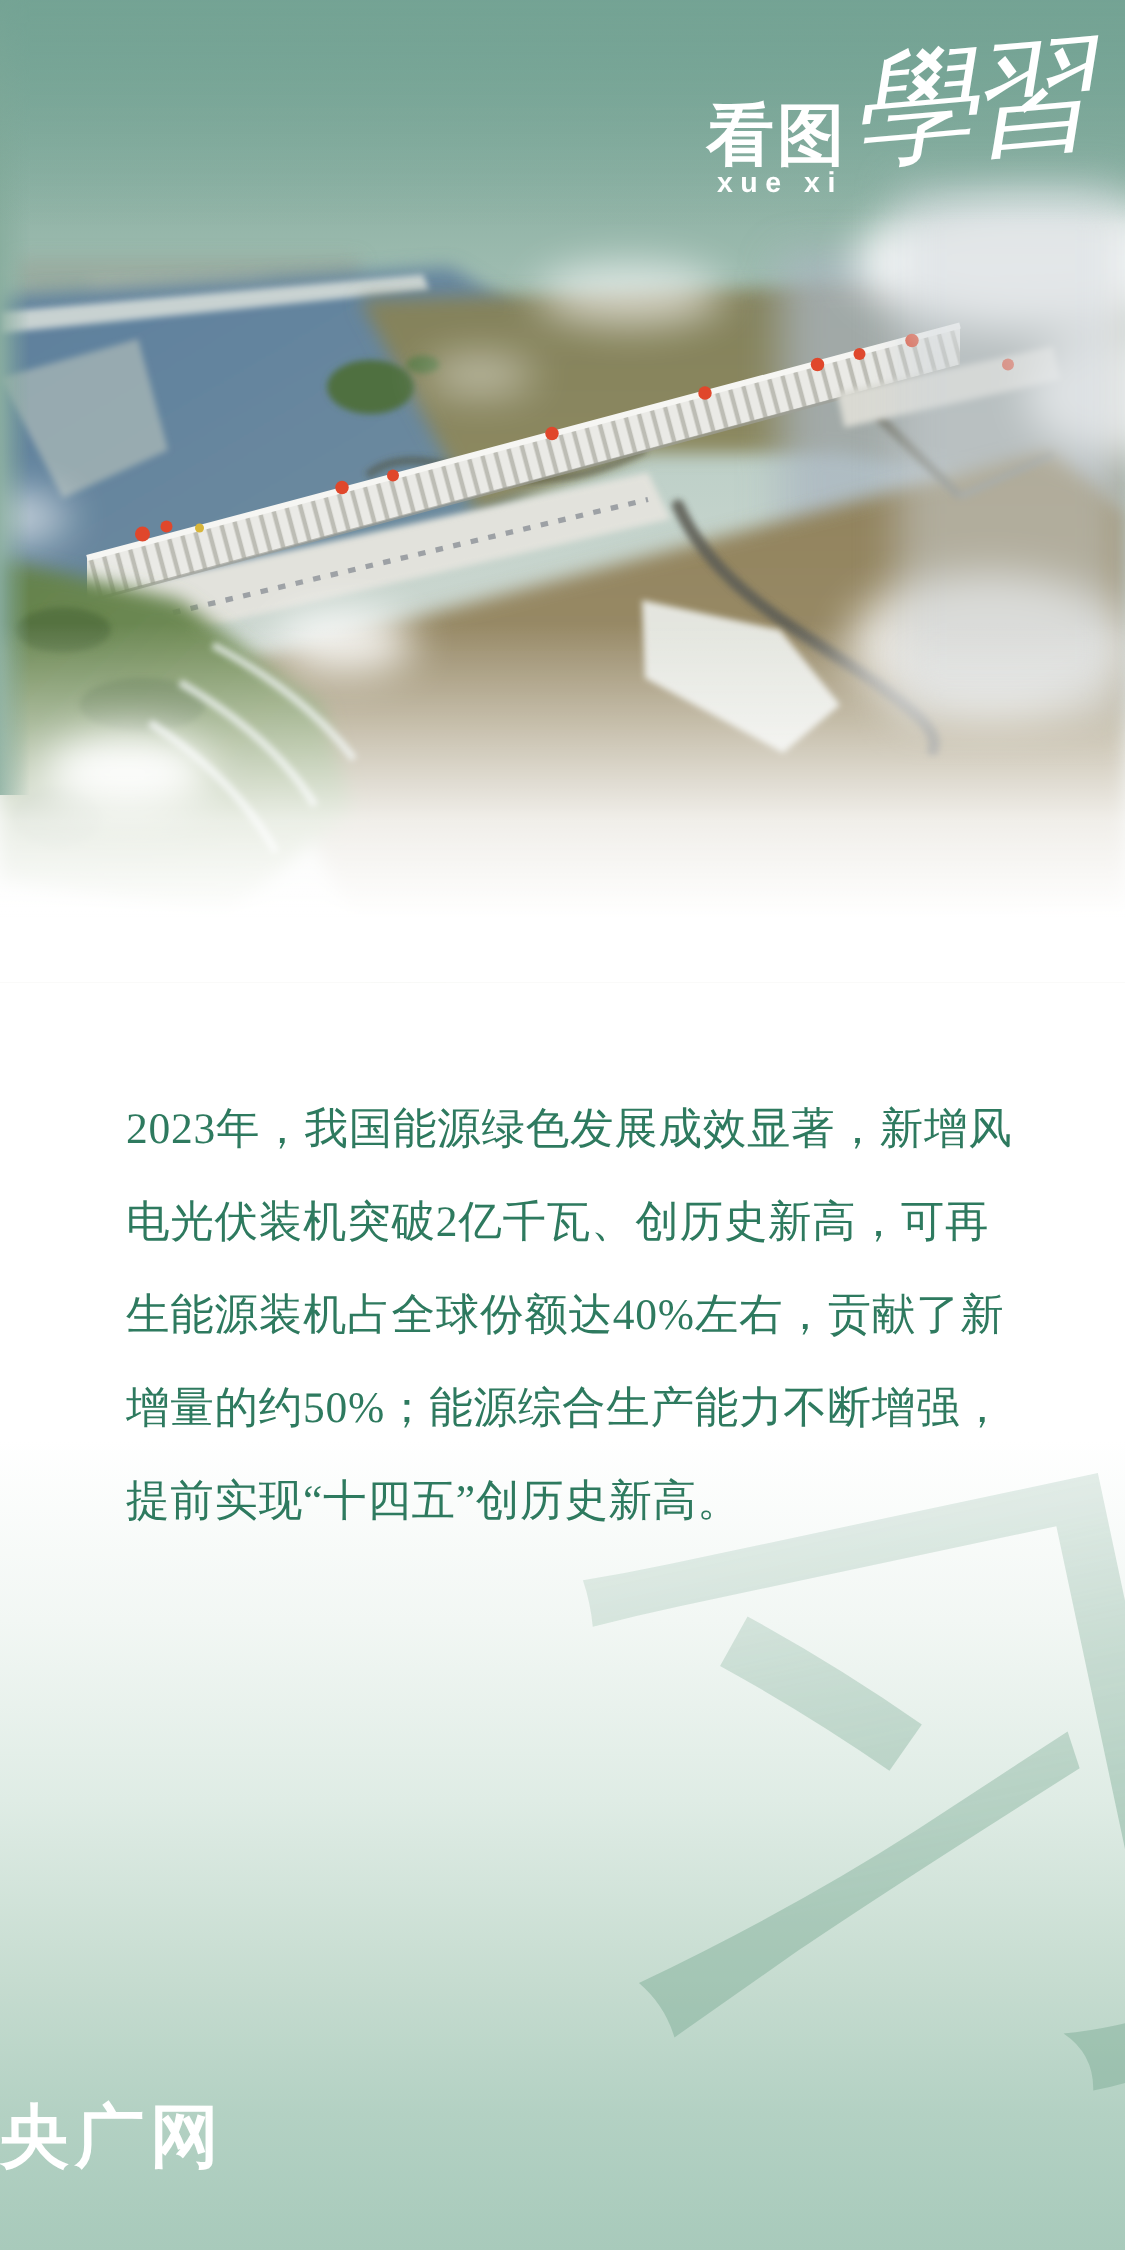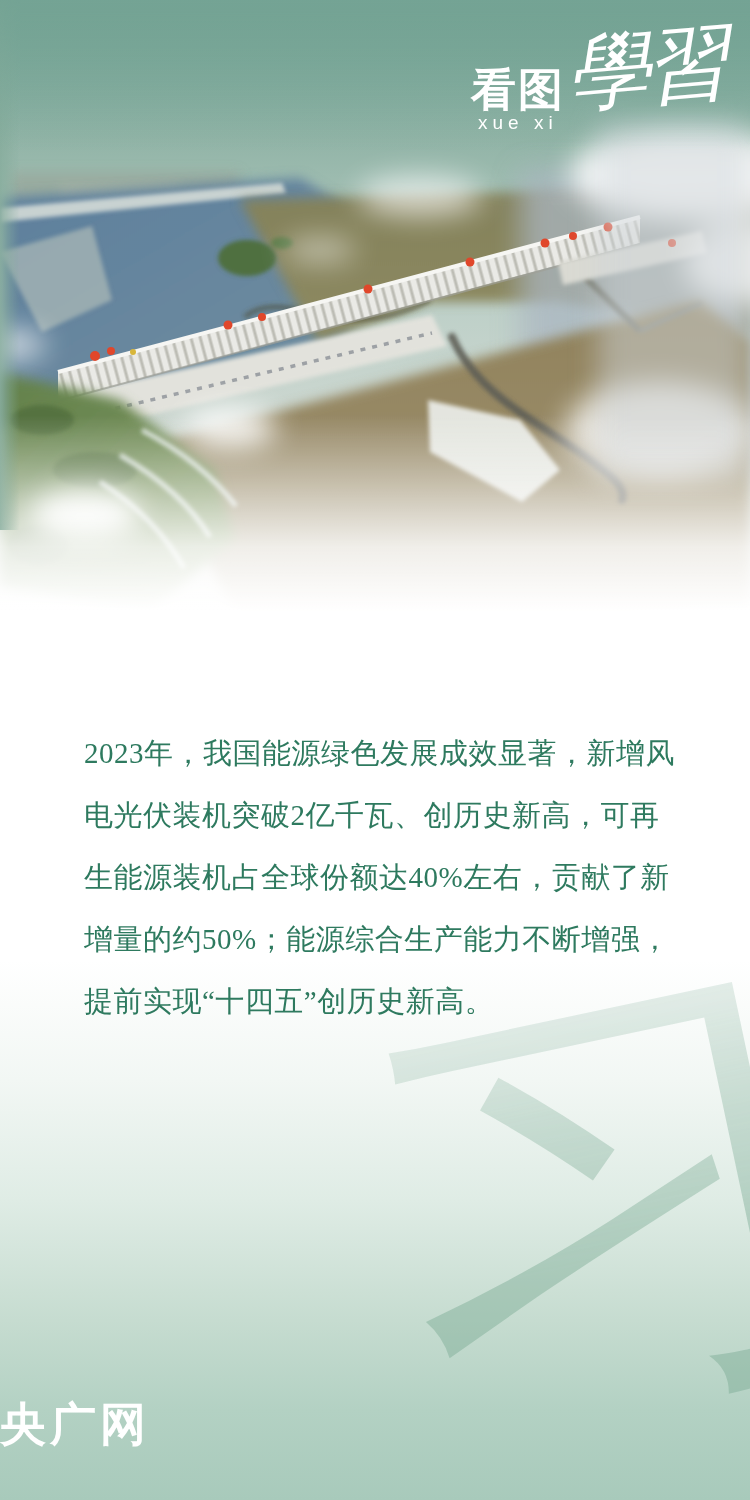--- a/index.html
+++ b/index.html
@@ -11,21 +11,21 @@
   
   .photo{position:absolute;top:0;left:0;width:750px;height:655px;}
   .photo svg{display:block;}
   
   .brand{position:absolute;top:0;left:0;width:750px;height:160px;z-index:5;}
   .brand-cn{
     position:absolute;left:471px;top:60px;color:#fff;font-size:45px;font-weight:800;
     letter-spacing:2px;font-family:"Liberation Sans",sans-serif;
   }
   .brand-pinyin{
-    position:absolute;left:478px;top:112px;color:#fff;font-size:19px;font-weight:400;
+    position:absolute;left:478px;top:112px;color:#fff;font-size:19px;font-weight:700;
     letter-spacing:5px;font-family:"Liberation Sans",sans-serif;
   }
   .brand-calligraphy{
     position:absolute;left:566px;top:22px;color:#fff;font-size:84px;line-height:1.1;
     font-family:"DejaVu Serif","Liberation Serif",serif;font-style:italic;
     letter-spacing:-6px;transform:rotate(-5deg);white-space:nowrap;
   }
   
   .watermark{
     position:absolute;right:-95px;top:955px;font-size:470px;line-height:1;z-index:1;

